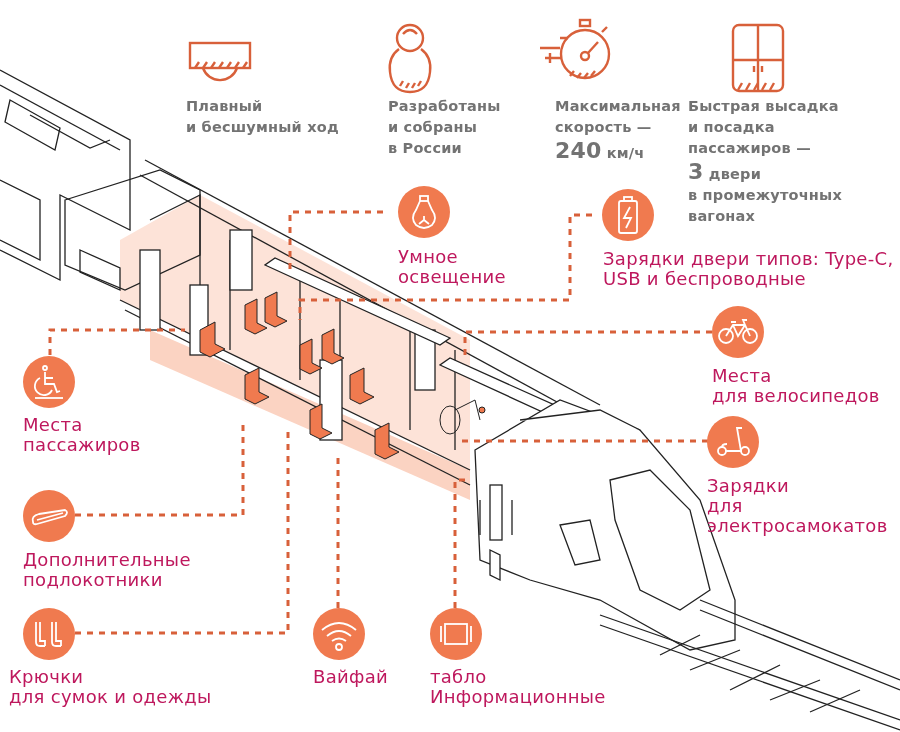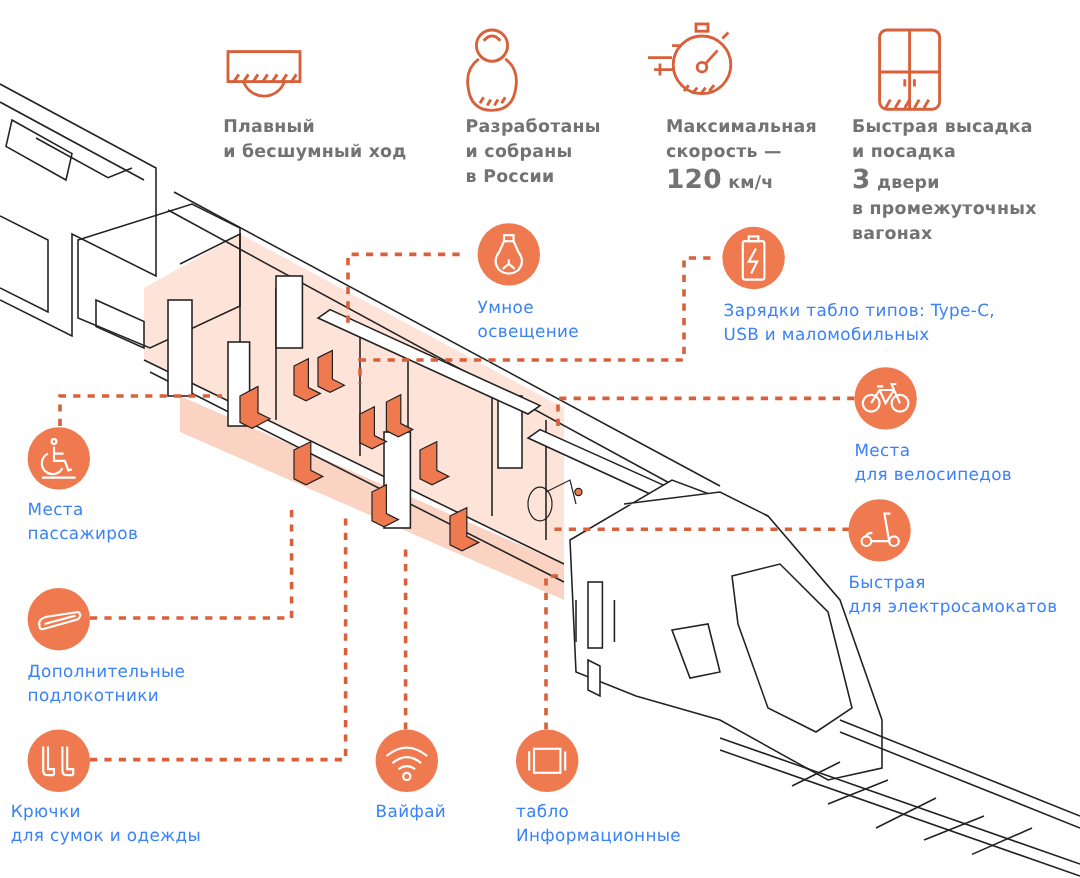--- a/index.html
+++ b/index.html
@@ -1,21 +1,21 @@
 <!DOCTYPE html>
 <html><head>
 <meta charset="utf-8">
 <style>
   html, body { margin: 0; padding: 0; background: #ffffff; }
   body { width: 900px; height: 732px; position: relative; overflow: hidden;
          font-family: "DejaVu Sans", sans-serif; color: #222; }
   .abs { position: absolute; }
   .hl { color: #737373; font-weight: bold; font-size: 14.5px; line-height: 21px; letter-spacing: 0.2px; }
   .hl .big { font-size: 22px; line-height: 26px; }
-  .lbl { font-size: 14px; line-height: 20px; color: #3b82f6; letter-spacing: 0.3px; }
+  .lbl { font-size: 18px; line-height: 20px; color: #be185d; letter-spacing: 0.3px; }
   .circle { position: absolute; width: 52px; height: 52px; border-radius: 50%; background: #f07a4f; }
   .circle svg { position: absolute; left: 0; top: 0; width: 52px; height: 52px; }
   .topicon { position: absolute; }
   svg.full { position: absolute; left: 0; top: 0; }
 </style>
 </head>
 <body>
 
 <svg class="full" width="900" height="732" viewBox="0 0 900 732">
 
@@ -143,25 +143,26 @@
   <div>и бесшумный ход</div>
 </div>
 <div class="abs hl" style="left:388px;top:96px">
   <div>Разработаны</div>
   <div>и собраны</div>
   <div>в России</div>
 </div>
 <div class="abs hl" style="left:555px;top:96px">
   <div>Максимальная</div>
   <div>скорость —</div>
-  <div><span class="big">120</span><span> км/ч</span></div>
-</div>
-<div class="abs hl" style="left:710px;top:96px">
+  <div><span class="big">240</span><span> км/ч</span></div>
+</div>
+<div class="abs hl" style="left:688px;top:96px">
   <div>Быстрая высадка</div>
   <div>и посадка</div>
+  <div>пассажиров —</div>
   <div><span class="big">3</span><span> двери</span></div>
   <div>в промежуточных</div>
   <div>вагонах</div>
 </div>
 
 <div class="circle" style="left:398px;top:186px">
   <svg viewBox="0 0 52 52">
       <g fill="none" stroke="#fff" stroke-width="1.8">
     <rect x="22" y="10" width="8" height="5"></rect>
         <path d="M22,15 L18,24 Q12,32 18,39 Q26,45 34,39 Q40,32 34,24 L30,15"></path>
@@ -177,22 +178,22 @@
 <div class="circle" style="left:602px;top:189px">
   <svg viewBox="0 0 52 52">
       <g fill="none" stroke="#fff" stroke-width="1.8">
     <rect x="22" y="8" width="8" height="4"></rect>
         <rect x="17" y="12" width="18" height="32" rx="2"></rect>
         <path d="M28,18 L22,29 L29,29 L24,39"></path>
       </g>
     </svg>
 </div>
 <div class="abs lbl" style="left:603px;top:249px">
-  <div>Зарядки табло типов: Type-C,</div>
-  <div>USB и маломобильных</div>
+  <div>Зарядки двери типов: Type-C,</div>
+  <div>USB и беспроводные</div>
 </div>
 
 <div class="circle" style="left:712px;top:306px">
   <svg viewBox="0 0 52 52">
       <g fill="none" stroke="#fff" stroke-width="1.8">
     <circle cx="14" cy="30" r="7"></circle>
         <circle cx="38" cy="30" r="7"></circle>
         <path d="M14,30 L21,19 L33,19 L38,30 M21,19 L26,30 L33,19 M19,16 L24,16 M33,19 L31,14 L35,14"></path>
       </g>
     </svg>
@@ -205,21 +206,21 @@
 <div class="circle" style="left:707px;top:416px">
   <svg viewBox="0 0 52 52">
       <g fill="none" stroke="#fff" stroke-width="1.8">
     <circle cx="15" cy="35" r="4"></circle>
         <circle cx="38" cy="35" r="4"></circle>
         <path d="M19,35 L34,35 L30,12 L35,12 M15,31 Q15,28 20,28"></path>
       </g>
     </svg>
 </div>
 <div class="abs lbl" style="left:707px;top:476px">
-  <div>Быстрая</div>
+  <div>Зарядки</div>
   <div>для электросамокатов</div>
 </div>
 
 <div class="circle" style="left:23px;top:356px">
   <svg viewBox="0 0 52 52">
       <g fill="none" stroke="#fff" stroke-width="1.8">
     <circle cx="22" cy="12" r="2"></circle>
         <path d="M22,16 L22,28 L31,28 L34,36 L37,35 M22,22 L30,22"></path>
         <path d="M17,22 A9,9 0 1 0 29,34"></path>
         <path d="M12,42 L40,42"></path>

